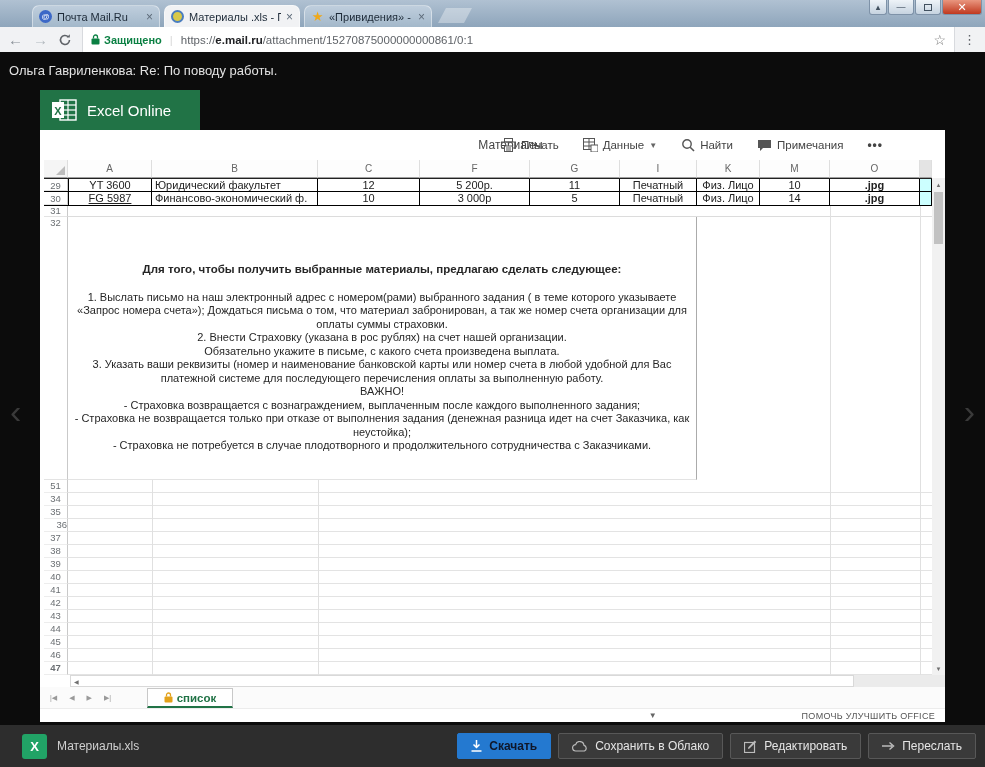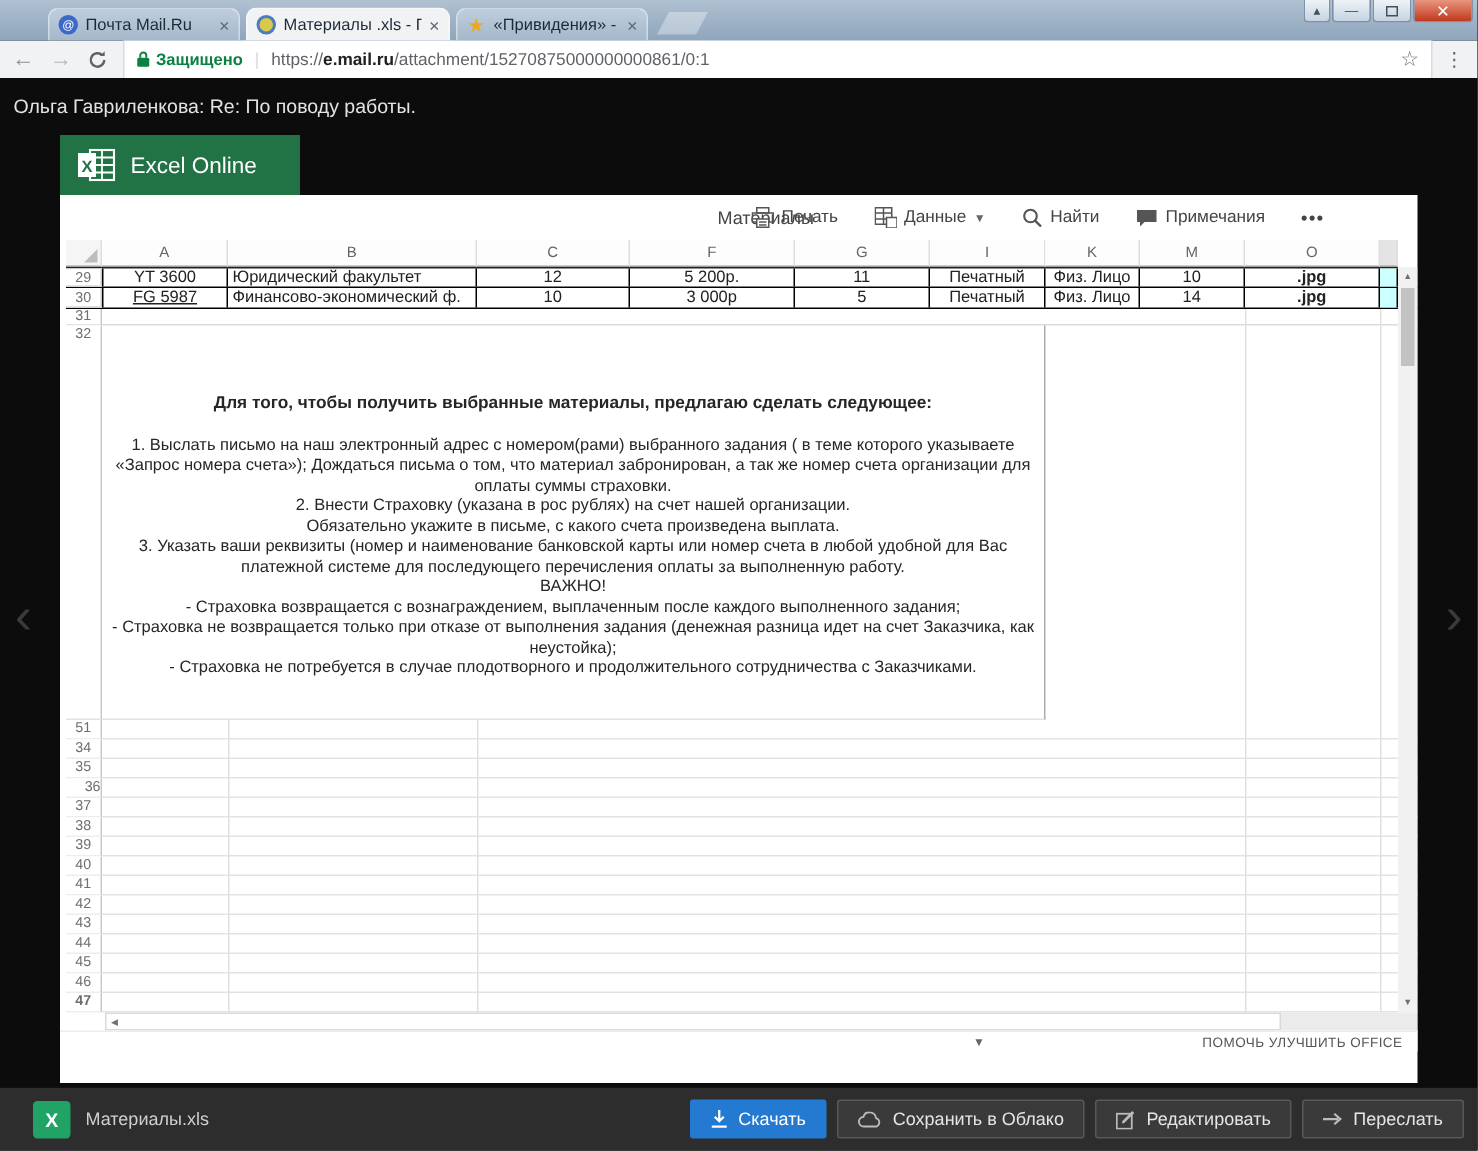--- a/index.html
+++ b/index.html
@@ -120,21 +120,21 @@
   .fb-text { margin-right:10px; letter-spacing:.3px; }
 
   
   .footer { height:42px; background:#2d2d2d; display:flex; align-items:center; }
   .f-file { display:flex; align-items:center; gap:10px; margin-left:22px; color:#cfcfcf; font-size:12px; }
   .f-xicon { width:25px; height:25px; border-radius:3px; background:#21a366; color:#fff; font-weight:bold;
     font-size:13px; display:flex; align-items:center; justify-content:center; }
   .f-btns { margin-left:auto; margin-right:9px; display:flex; gap:7px; }
   .fbtn { height:26px; display:flex; align-items:center; gap:7px; padding:0 13px; font-size:12px;
     background:#3a3a3a; border:1px solid #585858; border-radius:2px; color:#e5e5e5; }
-  .fbtn.primary { background:#2479d0; border-color:#2479d0; color:#ffffff; }
+  .fbtn.primary { background:#2479d0; border-color:#2479d0; color:#0f172a;font-weight:bold; }
 
   svg { display:block; }
 </style>
 </head>
 <body>
 
 <div class="titlebar">
   <div class="tab">
     <span class="fav mail">@</span>
     <span class="t-title">Почта Mail.Ru</span>
@@ -382,20 +382,35 @@
         <div class="hs-rest"></div>
       </div>
 
       <div class="vscroll">
         <div class="vs-btn">▲</div>
         <div class="vs-thumb"></div>
         <div class="vs-btn vs-down">▼</div>
       </div>
     </div>
 
+    <div class="sheetbar">
+      <div class="snav">
+        <span>|◀</span>
+        <span>◀</span>
+        <span>▶</span>
+        <span>▶|</span>
+      </div>
+      <div class="stab">
+        <svg width="9" height="11" viewBox="0 0 9 11">
+            <rect x="0.5" y="4.5" width="8" height="6" rx="1" fill="#e3a21a"></rect>
+            <path d="M2.5 4.5V3a2 2 0 0 1 4 0v1.5" fill="none" stroke="#e3a21a" stroke-width="1.3"></path>
+          </svg>
+        <span>список</span>
+      </div>
+    </div>
 
     <div class="statusstrip">
       <span class="fb-caret">▼</span>
       <span class="fb-text">ПОМОЧЬ УЛУЧШИТЬ OFFICE</span>
     </div>
 
   </div>
 </div>
 
 <div class="footer">

